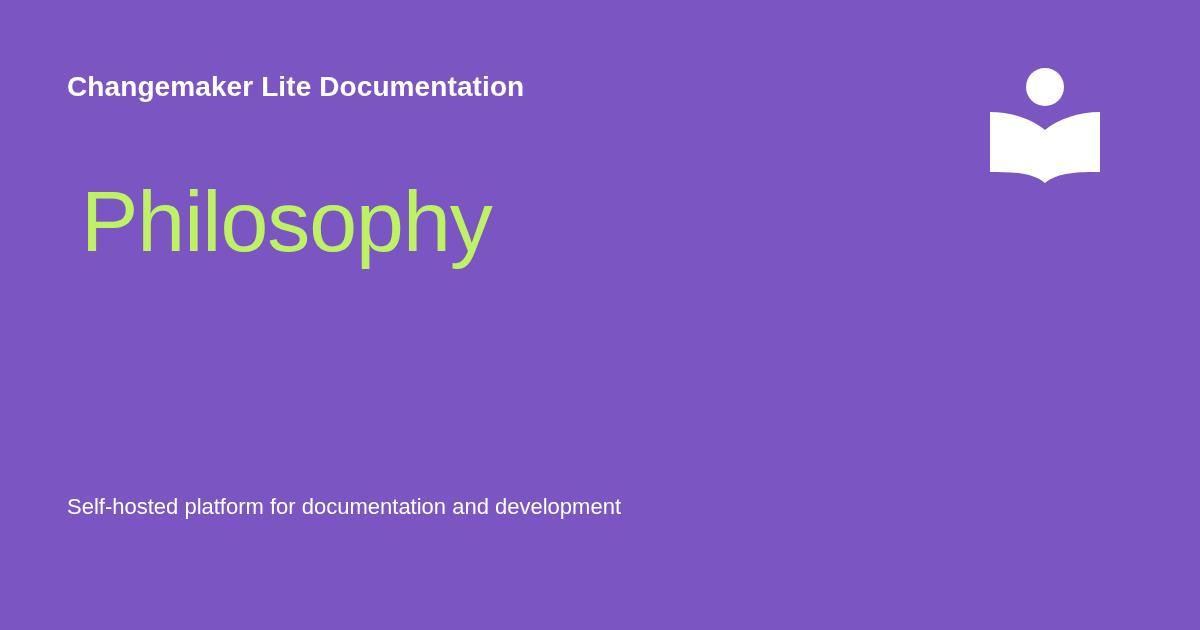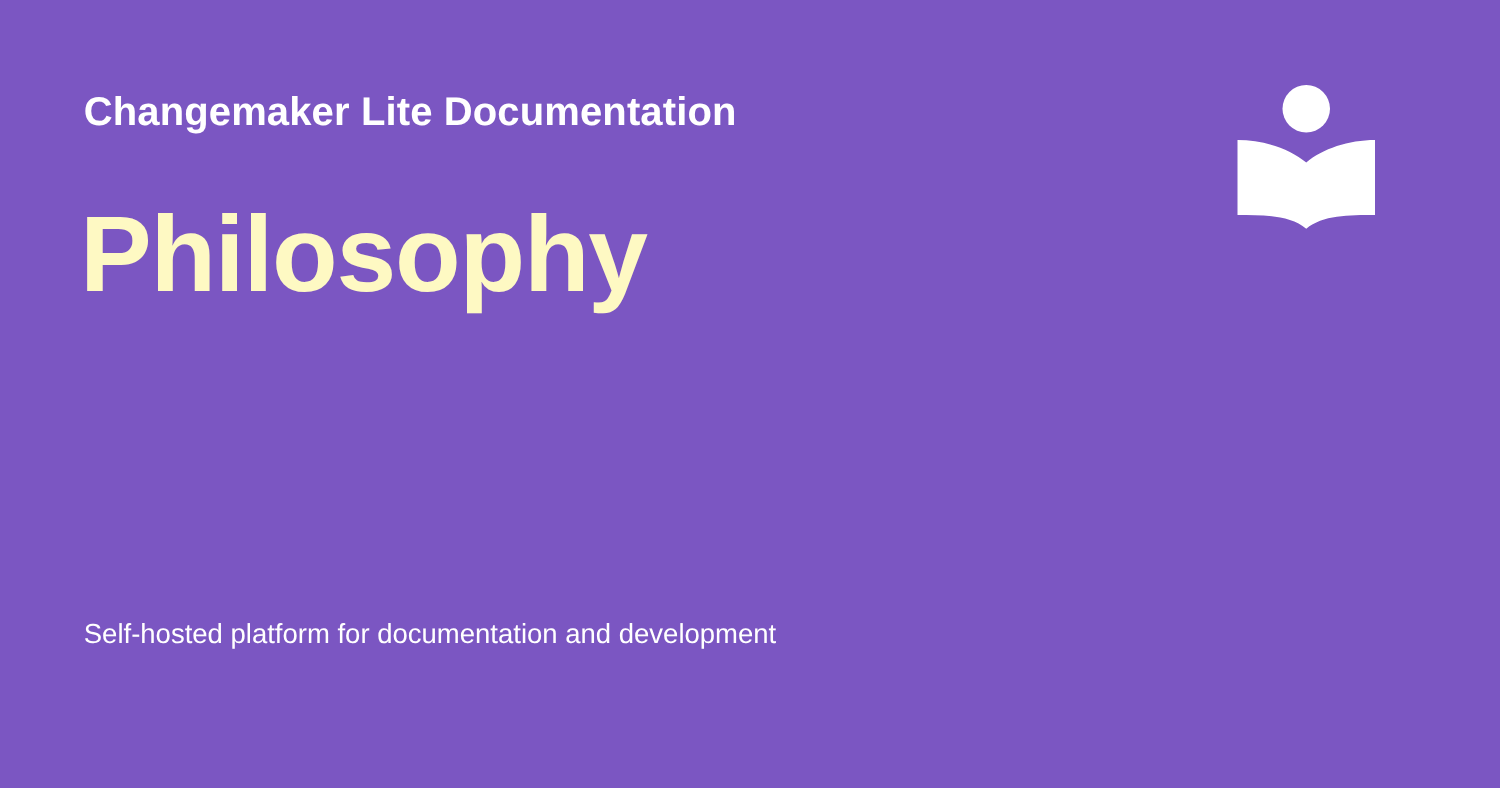--- a/index.html
+++ b/index.html
@@ -20,37 +20,37 @@
     height: 630px;
     background: #7B56C2;
     box-sizing: border-box;
   }
 
   .site-title {
     position: absolute;
     left: 67px;
     top: 70px;
     margin: 0;
-    font-size: 32px;
+    font-size: 28px;
     font-weight: bold;
     line-height: 1.2;
     color: #FFFFFF;
     letter-spacing: 0.1px;
     white-space: nowrap;
   }
 
   .page-heading {
     position: absolute;
     left: 64px;
     top: 158px;
-    margin: 0;
+    margin: 17px;
     font-size: 86px;
-    font-weight: bold;
+    font-weight: normal;
     line-height: 1.08;
-    color: #fef9c3;
+    color: #bef264;
     letter-spacing: -1px;
     white-space: nowrap;
   }
 
   .tagline {
     position: absolute;
     left: 67px;
     top: 492px;
     margin: 0;
     font-size: 22px;

